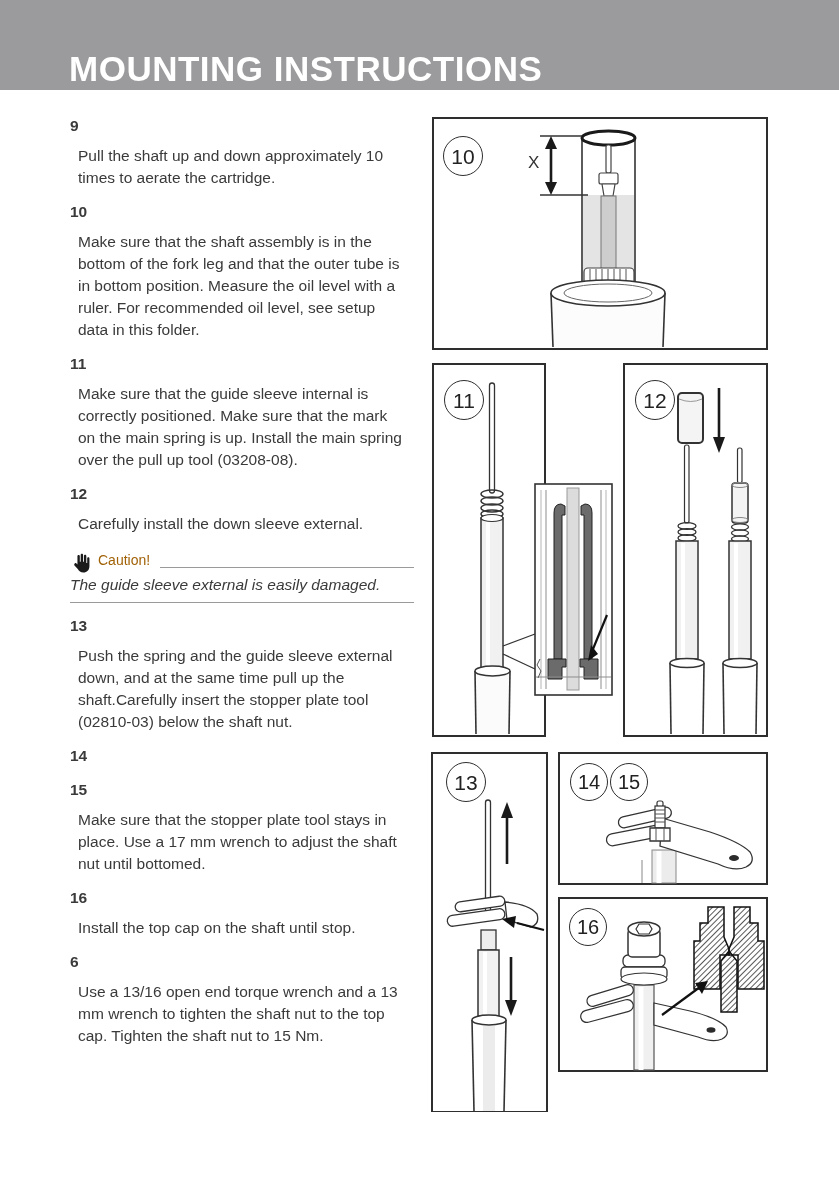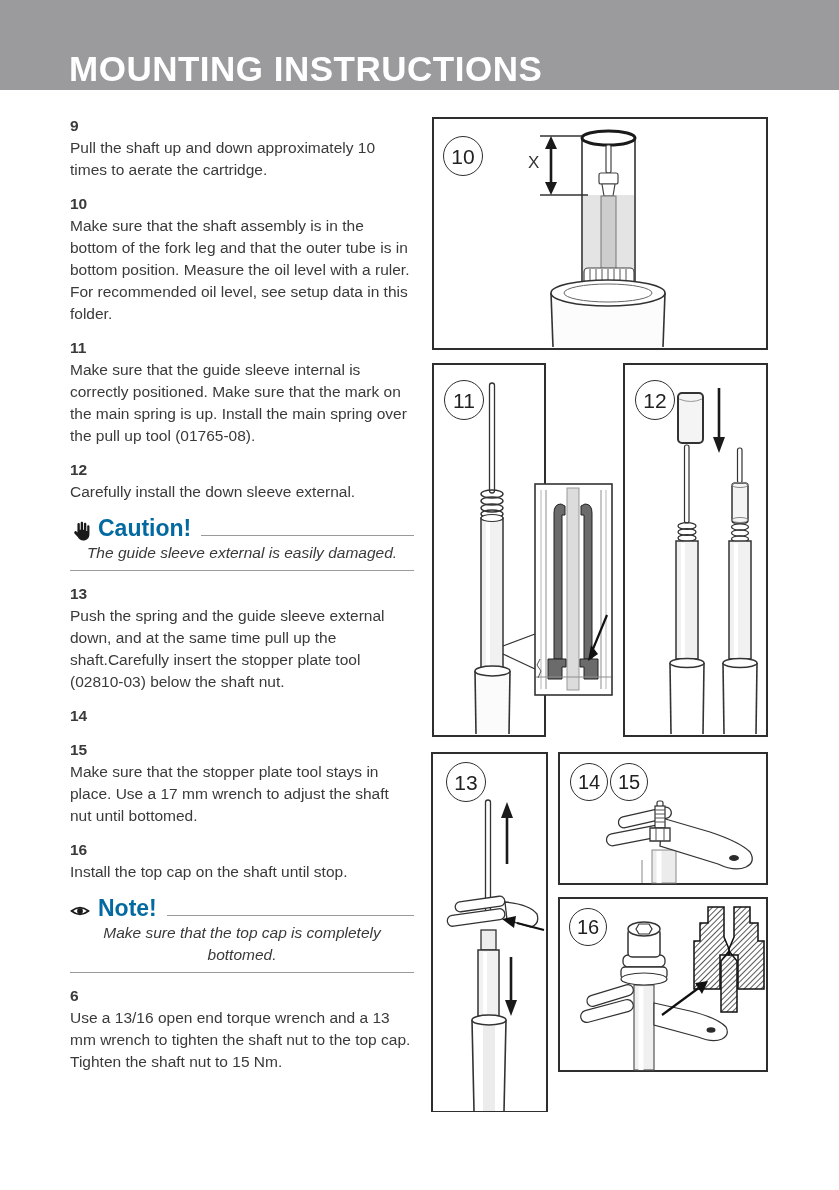--- a/index.html
+++ b/index.html
@@ -11,30 +11,30 @@
   
   .header-band { position:absolute; left:0; top:0; width:839px; height:90px; background:#9b9a9c; }
   .page-title {
     position:absolute; left:69px; top:51px; font-size:35px; font-weight:bold;
     color:#ffffff; letter-spacing:0.5px; line-height:36px; white-space:nowrap;
   }
   
   .text-col { position:absolute; left:70px; top:112px; width:344px; font-size:15.5px; line-height:22px; }
   .step-num { font-weight:bold; margin-top:12px; }
   .step:first-child .step-num { margin-top:3px; }
-  .step-text { margin:0; }
+  .step-text { margin:8px; }
   .callout { margin-top:13px; }
   .callout-head { display:flex; align-items:flex-end; }
   .callout-icon { width:20px; height:20px; margin-right:8px; position:relative; top:1px; }
   .callout-icon svg { display:block; width:20px; height:20px; }
-  .callout-title { font-weight:bold; font-size:23px; line-height:24px; color:#0369a1; }
+  .callout-title { font-weight:normal; font-size:14px; line-height:24px; color:#a16207; }
   .callout-rule { flex:1; border-bottom:1.3px solid #9a9a9a; margin:0 0 4px 10px; }
   .callout-text {
     font-style:italic; margin-top:2px; padding-bottom:6px;
-    border-bottom:1.3px solid #9a9a9a; color:#3a3a3a;text-align:center;
+    border-bottom:1.3px solid #9a9a9a; color:#3a3a3a;
   }
   
   .fig { position:absolute; }
   .fig svg { display:block; }
   .fig-num {
     position:absolute; width:40px; height:40px; border:1.7px solid #2f2f2f; border-radius:50%;
     background:#fff; display:flex; align-items:center; justify-content:center;
     font-size:21px; color:#222; line-height:1;
   }
   .fig-num.small { width:38px; height:38px; font-size:20px; }
@@ -58,21 +58,21 @@
       <p class="step-text">Pull the shaft up and down approximately 10 times to aerate the cartridge.</p>
     </div>
 
     <div class="step">
       <div class="step-num">10</div>
       <p class="step-text">Make sure that the shaft assembly is in the bottom of the fork leg and that the outer tube is in bottom position. Measure the oil level with a ruler. For recommended oil level, see setup data in this folder.</p>
     </div>
 
     <div class="step">
       <div class="step-num">11</div>
-      <p class="step-text">Make sure that the guide sleeve internal is correctly positioned. Make sure that the mark on the main spring is up. Install the main spring over the pull up tool (01765-08).</p>
+      <p class="step-text">Make sure that the guide sleeve internal is correctly positioned. Make sure that the mark on the main spring is up. Install the main spring over the pull up tool (03208-08).</p>
     </div>
 
     <div class="step">
       <div class="step-num">12</div>
       <p class="step-text">Carefully install the down sleeve external.</p>
     </div>
 
     <div class="callout">
       <div class="callout-head">
         <span class="callout-icon">
@@ -98,33 +98,20 @@
     <div class="step">
       <div class="step-num">15</div>
       <p class="step-text">Make sure that the stopper plate tool stays in place. Use a 17 mm wrench to adjust the shaft nut until bottomed.</p>
     </div>
 
     <div class="step">
       <div class="step-num">16</div>
       <p class="step-text">Install the top cap on the shaft until stop.</p>
     </div>
 
-    <div class="callout">
-      <div class="callout-head">
-        <span class="callout-icon">
-          <svg viewBox="0 0 16 16">
-              <path fill="none" stroke="#1a1a1a" stroke-width="1.3" d="M1.2 8 Q8 2.6 14.8 8 Q8 13.4 1.2 8 Z"></path>
-              <circle cx="8" cy="8" r="2.3" fill="#1a1a1a"></circle>
-            </svg>
-        </span>
-        <span class="callout-title">Note!</span>
-        <span class="callout-rule"></span>
-      </div>
-      <div class="callout-text">Make sure that the top cap is completely bottomed.</div>
-    </div>
 
     <div class="step">
       <div class="step-num">6</div>
       <p class="step-text">Use a 13/16 open end torque wrench and a 13 mm wrench to tighten the shaft nut to the top cap. Tighten the shaft nut to 15 Nm.</p>
     </div>
 
   </div>
 
   <div class="fig" style="left:432px; top:117px; width:336px; height:233px;">
     <svg viewBox="0 0 336 233" width="336" height="233">

